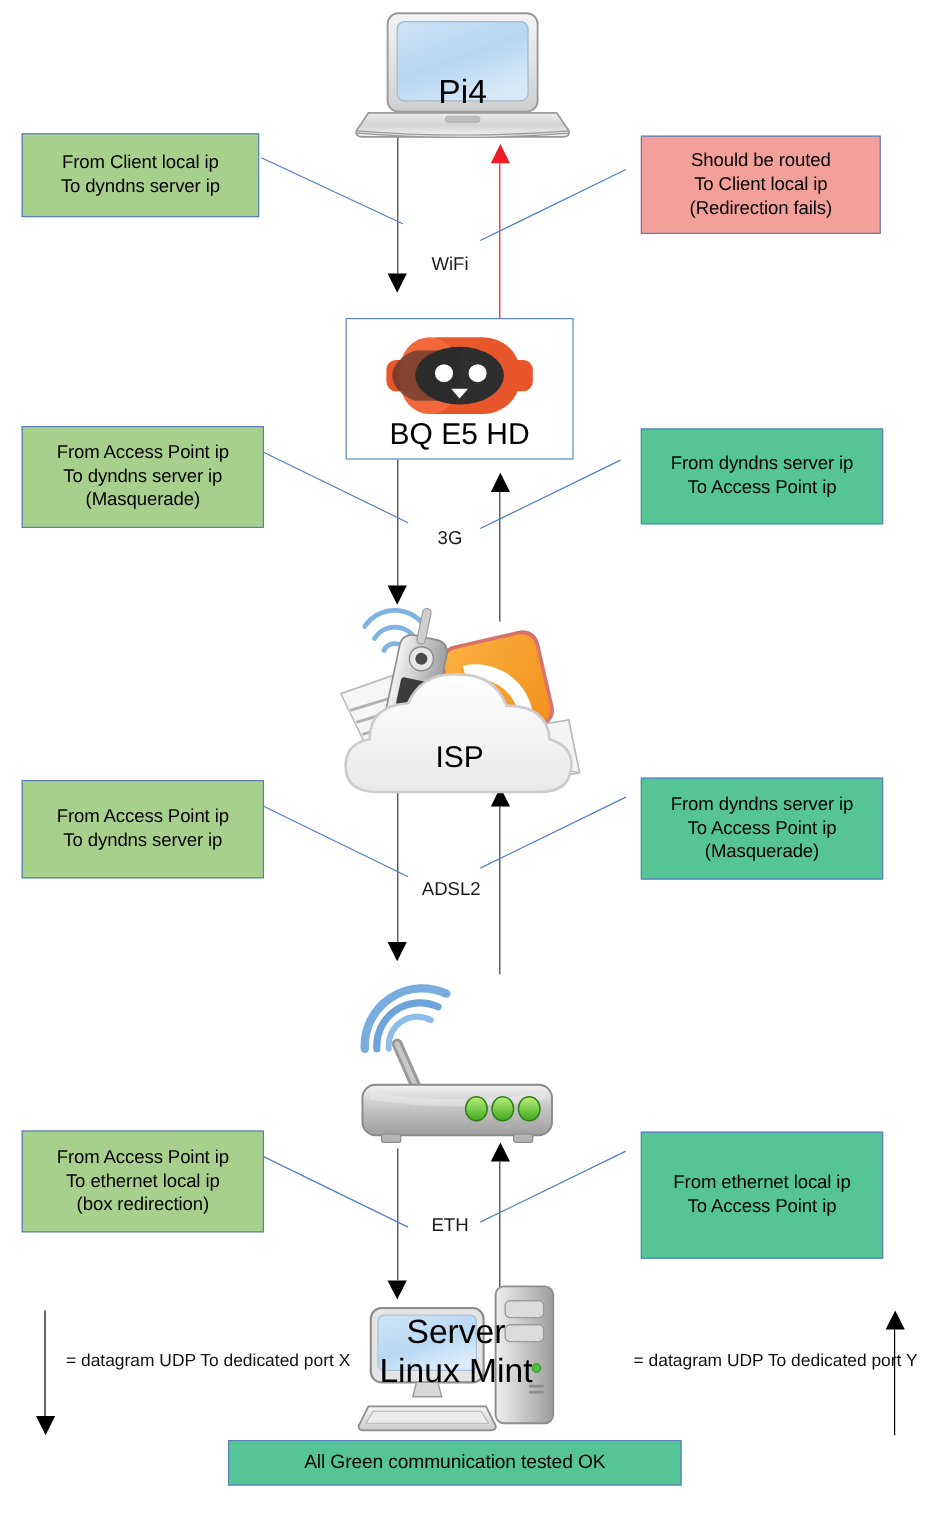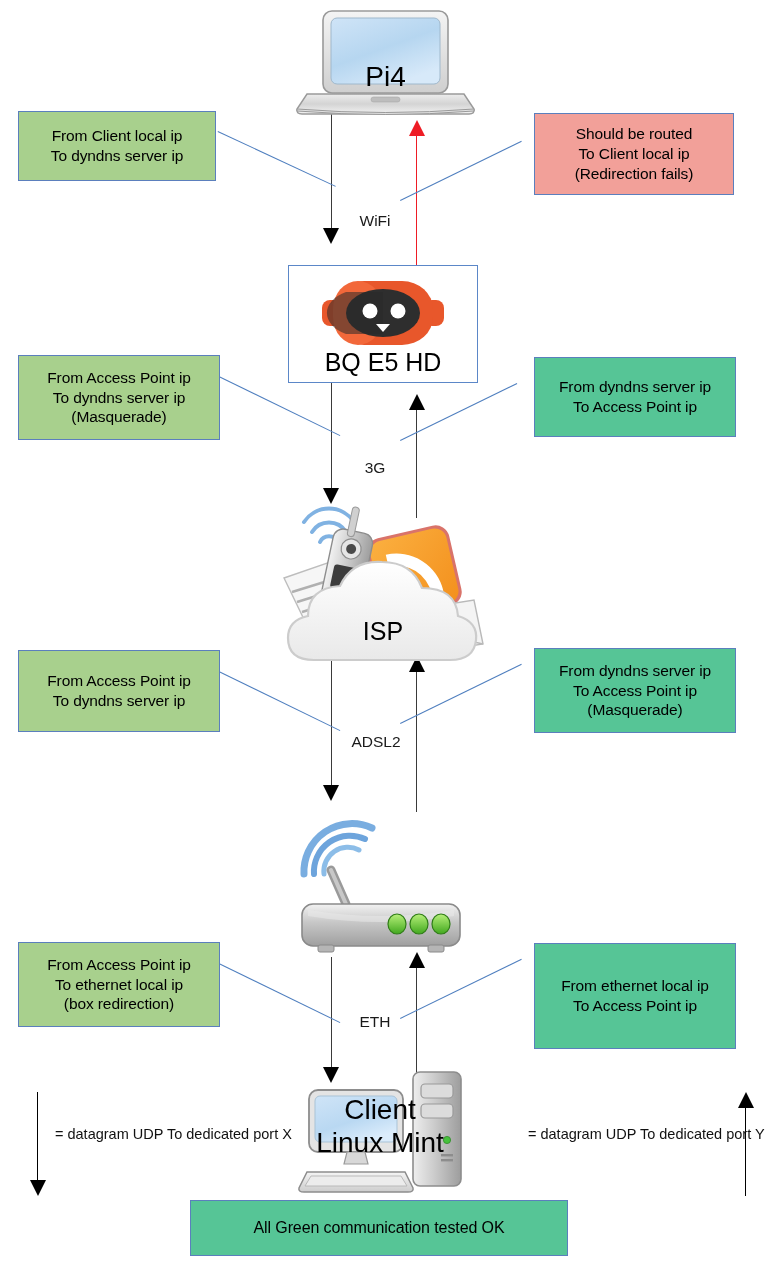--- a/index.html
+++ b/index.html
@@ -140,21 +140,21 @@
   <div class="vline dark abs" style="left:416px; top:410px;  height:108px;"></div>
   <div class="tri up-dark abs" style="left:409px; top:394px;"></div>
 
   <div class="vline dark abs" style="left:416px; top:672px;  height:140px;"></div>
   <div class="tri up-dark abs" style="left:409px; top:656px;"></div>
 
   <div class="vline dark abs" style="left:416px; top:968px;  height:112px;"></div>
   <div class="tri up-dark abs" style="left:409px; top:952px;"></div>
 
   <div class="linklabel" style="left:340px; top:212px;  width:70px;">WiFi</div>
-  <div class="linklabel" style="left:340px; top:440px;  width:70px;margin-top:19px;">3G</div>
+  <div class="linklabel" style="left:340px; top:440px;  width:70px;">3G</div>
   <div class="linklabel" style="left:336px; top:733px;  width:80px;">ADSL2</div>
   <div class="linklabel" style="left:340px; top:1013px; width:70px;">ETH</div>
 
   <div class="leader" style="left:218px; top:131px; width:130px; transform:rotate(25deg);"></div>
   <div class="leader" style="left:219px; top:376px; width:135px; transform:rotate(26deg);"></div>
   <div class="leader" style="left:219px; top:671px; width:135px; transform:rotate(26deg);"></div>
   <div class="leader" style="left:219px; top:963px; width:135px; transform:rotate(26deg);"></div>
 
   <div class="leader" style="left:400px; top:200px; width:135px; transform:rotate(-26deg);"></div>
   <div class="leader" style="left:400px; top:440px; width:130px; transform:rotate(-26deg);"></div>
@@ -332,21 +332,21 @@
       <rect x="146" y="91" width="12" height="2.4" fill="#8d8d8d"></rect>
 
       <rect x="14" y="22" width="94" height="62" rx="9" fill="#e4e4e4" stroke="#8d8d8d" stroke-width="1.8"></rect>
       <rect x="20" y="28" width="82" height="46" rx="5" fill="url(#monGrad)" stroke="#a9c3d6" stroke-width="1"></rect>
       <path d="M52 84 L70 84 L73 96 L49 96 Z" fill="#d8d8d8" stroke="#9a9a9a" stroke-width="1.2"></path>
 
       <path d="M12 104 L110 104 L118 120 Q119 124 113 124 L9 124 Q3 124 4 120 Z" fill="url(#kbGrad)" stroke="#8d8d8d" stroke-width="1.5"></path>
       <path d="M16 108 L106 108 L112 118 L10 118 Z" fill="#ececec" stroke="#b5b5b5" stroke-width="0.9"></path>
     </svg>
   </div>
-  <div class="dev-label big" style="left:290px; top:1095px; width:180px;">Client</div>
+  <div class="dev-label big" style="left:290px; top:1095px; width:180px;">Server</div>
   <div class="dev-label big" style="left:290px; top:1128px; width:180px;">Linux Mint</div>
 
   <div class="note green-left" style="left:18px; top:111px; width:198px; height:70px;">
     <span class="ln">From Client local ip</span>
     <span class="ln">To dyndns server ip</span>
   </div>
 
   <div class="note green-left" style="left:18px; top:355px; width:202px; height:85px;">
     <span class="ln">From Access Point ip</span>
     <span class="ln">To dyndns server ip</span>
@@ -393,17 +393,17 @@
     <span class="ln">To dedicated port X</span>
   </div>
 
   <div class="vline abs" style="left:745px; top:1108px; height:88px; border-left-color:#000;"></div>
   <div class="tri up-dark abs" style="left:738px; top:1092px;"></div>
   <div class="legend-text" style="left:528px; top:1125px; width:200px;">
     <span class="ln">= datagram UDP</span>
     <span class="ln">To dedicated port Y</span>
   </div>
 
-  <div class="note green-right" style="left:190px; top:1200px; width:378px; height:56px; font-size:16px;">
+  <div class="note green-right" style="left:190px; top:1200px; width:378px; height:38px; font-size:16px;">
     <span class="ln">All Green communication tested OK</span>
   </div>
 
 </div>
 
 </body></html>

